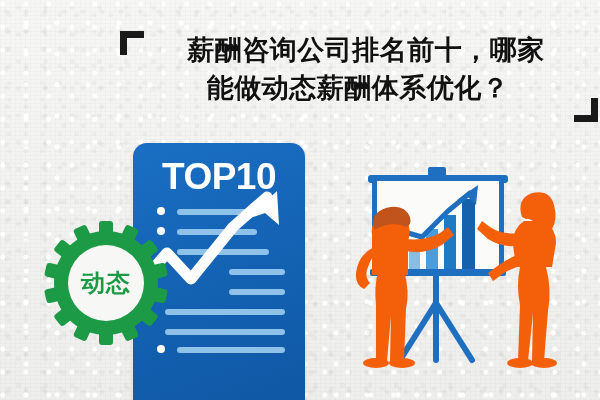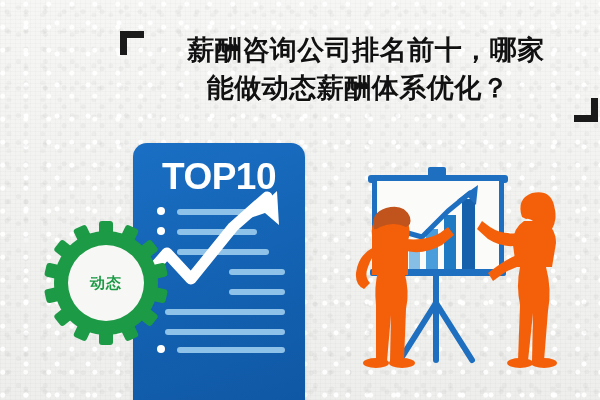--- a/index.html
+++ b/index.html
@@ -138,21 +138,21 @@
     top: 0;
     width: 124px;
     height: 124px;
     display: flex;
     flex-direction: column;
     align-items: center;
     justify-content: center;
     color: #1c9a45;
     font-family: "DejaVu Sans", "Liberation Sans", sans-serif;
     font-weight: bold;
-    font-size: 15px;
+    font-size: 24px;
     line-height: 25px;
     letter-spacing: 1px;
   }
 
   
   #presentation-scene {
     position: absolute;
     left: 330px;
     top: 155px;
     width: 255px;

